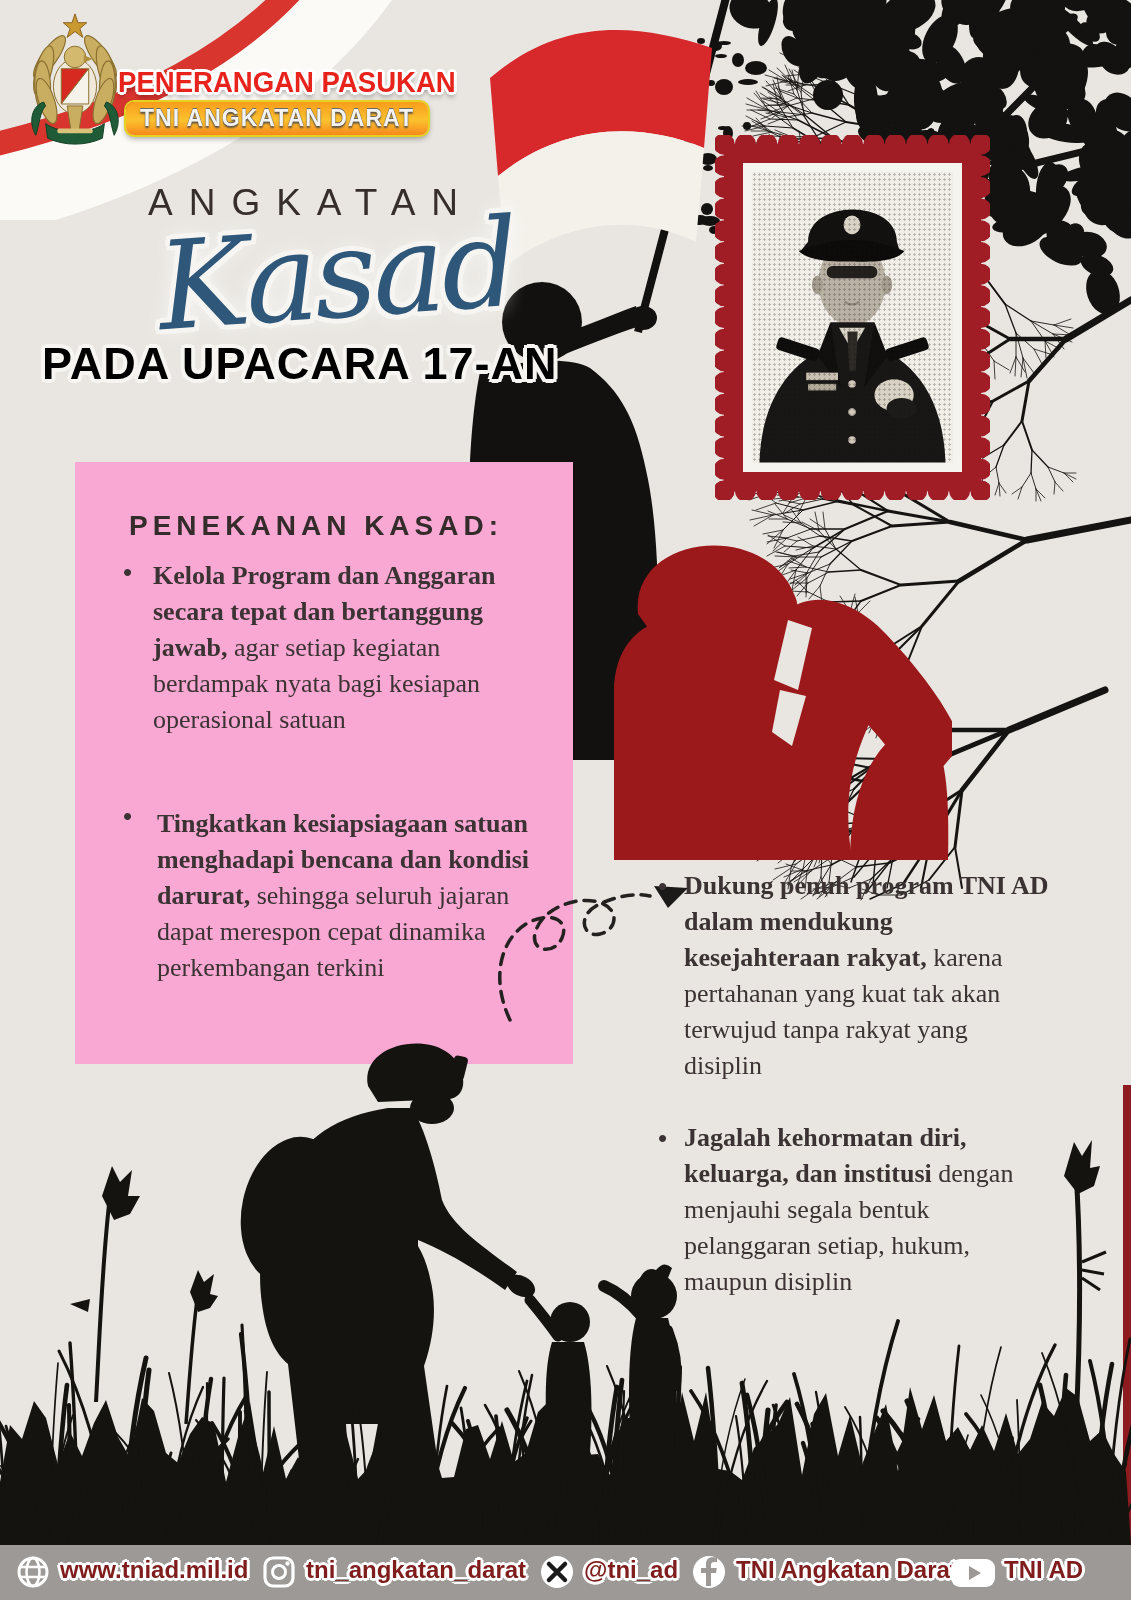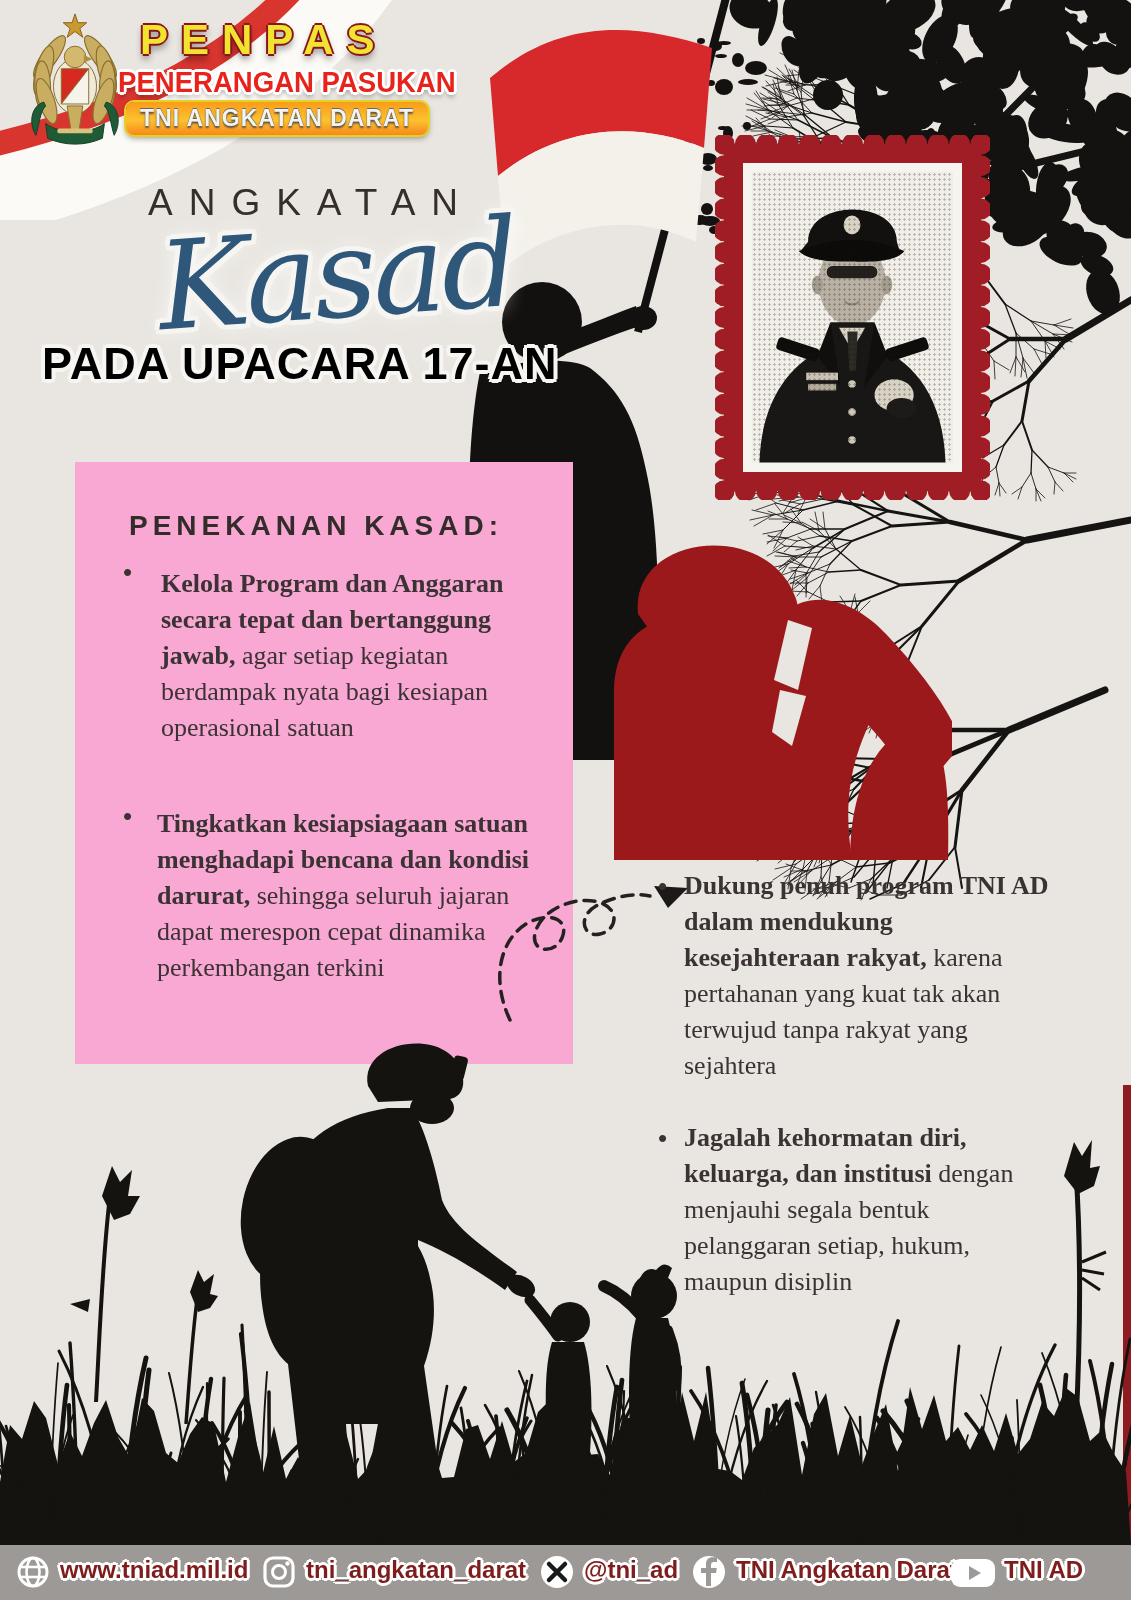--- a/index.html
+++ b/index.html
@@ -2175,35 +2175,34 @@
     <circle cx="60" cy="50" r="11" fill="#d3b96e" stroke="#8a6f2f"></circle>
     <polygon points="69,48 78,52 69,56" fill="#b08f3c"></polygon>
     <polygon points="46,62 74,62 46,98" fill="#d62a20" stroke="#8a6f2f"></polygon>
     <polygon points="74,62 74,98 46,98" fill="#f6f3ea" stroke="#8a6f2f"></polygon>
     <polygon points="52,100 68,100 64,126 56,126" fill="#c9ae62" stroke="#8a6f2f"></polygon>
     <path d="M28,96 C16,100 12,116 20,130 C24,118 24,106 30,100 Z" fill="#1e5b36" stroke="#143f25"></path>
     <path d="M92,96 C104,100 108,116 100,130 C96,118 96,106 90,100 Z" fill="#1e5b36" stroke="#143f25"></path>
     <path d="M30,118 C45,129 75,129 90,118 L88,133 C70,141 50,141 32,133 Z" fill="#1e5b36" stroke="#143f25"></path>
     <rect x="42" y="123" width="36" height="5" rx="2" fill="#d9c27a"></rect>
   </svg>
-  <div class="abs penpas" style="left:140px;top:16px">PENPAS</div>
   <div class="abs penerangan" style="left:118px;top:66px">PENERANGAN PASUKAN</div>
   <div class="abs tniband" style="left:126px;top:102px">
     <span>TNI ANGKATAN DARAT</span>
   </div>
 
   <div class="abs t-penekanan" style="left:148px;top:182px">ANGKATAN</div>
   <div class="abs t-kasad" style="left:158px;top:204px">Kasad</div>
   <div class="abs t-upacara" style="left:42px;top:338px">PADA UPACARA 17-AN</div>
 
   <div class="abs whitebox">
     <div class="abs box-heading" style="left:54px;top:48px">PENEKANAN KASAD:</div>
     <div class="abs bullet" style="left:48px;top:92px;width:430px">
       <span class="marker">•</span>
-      <p style="margin:12px"><b>Kelola Program dan Anggaran secara tepat dan bertanggung jawab,</b><span> agar setiap kegiatan berdampak nyata bagi kesiapan operasional satuan</span></p>
+      <p style="margin:4px"><b>Kelola Program dan Anggaran secara tepat dan bertanggung jawab,</b><span> agar setiap kegiatan berdampak nyata bagi kesiapan operasional satuan</span></p>
     </div>
     <div class="abs bullet" style="left:48px;top:336px;width:430px">
       <span class="marker">•</span>
       <p style="margin:8px"><b>Tingkatkan kesiapsiagaan satuan menghadapi bencana dan kondisi darurat,</b><span> sehingga seluruh jajaran dapat merespon cepat dinamika perkembangan terkini</span></p>
     </div>
   </div>
 
   <svg class="abs" style="left:552px;top:492px" width="400" height="372" viewBox="0 0 400 372">
     <g fill="#9c191b">
       <path d="M86,122 C78,42 212,28 242,102 C248,114 246,124 238,128 L96,136 Z"></path>
@@ -2215,21 +2214,21 @@
     <polygon points="228,198 254,204 240,254 220,240" fill="#e9e6e1"></polygon>
   </svg>
 
   <svg class="abs" style="left:492px;top:872px" width="215" height="150" viewBox="0 0 215 150">
     <path d="M18,148 C0,110 6,70 34,52 C58,38 78,48 70,66 C62,84 36,80 44,58 C52,36 84,24 106,30 C128,36 126,58 108,62 C90,66 86,44 104,34 C118,26 142,20 158,24" stroke="#242220" stroke-width="3.5" stroke-dasharray="11 8" fill="none" stroke-linecap="round"></path>
     <polygon points="196,16 162,14 176,36" fill="#1c1a18"></polygon>
   </svg>
 
   <div class="abs bullet" style="left:658px;top:868px;width:392px">
     <span class="marker">•</span>
-    <p style="margin:0"><b>Dukung penuh program TNI AD dalam mendukung kesejahteraan rakyat,</b><span> karena pertahanan yang kuat tak akan terwujud tanpa rakyat yang sejahtera</span></p>
+    <p style="margin:0"><b>Dukung penuh program TNI AD dalam mendukung kesejahteraan rakyat,</b><span> karena pertahanan yang kuat tak akan terwujud tanpa rakyat yang disiplin</span></p>
   </div>
   <div class="abs bullet" style="left:658px;top:1120px;width:400px">
     <span class="marker">•</span>
     <p style="margin:0"><b>Jagalah kehormatan diri, keluarga, dan institusi</b><span> dengan menjauhi segala bentuk pelanggaran setiap, hukum, maupun disiplin</span></p>
   </div>
 
   <div class="abs edge-strip"></div>
 
   <svg class="abs" style="left:0;top:1000px" width="1131" height="545" viewBox="0 0 1131 545">
     <g fill="#15130f" stroke="#15130f">

